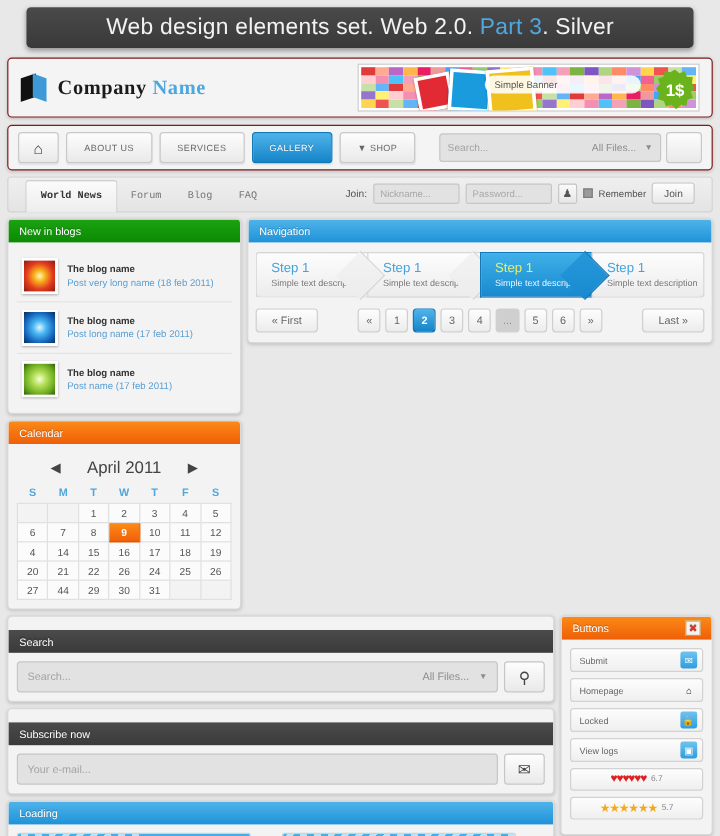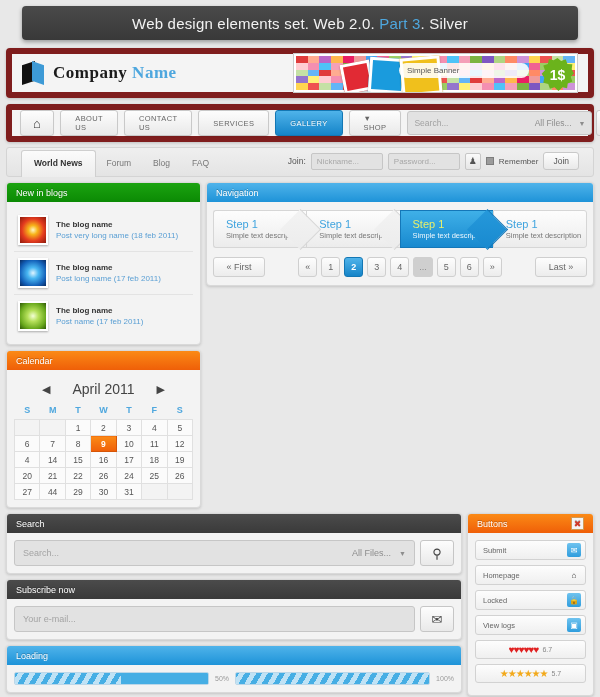--- a/index.html
+++ b/index.html
@@ -11,29 +11,29 @@
     overflow:hidden;
   }
   
   .titlebar{
     margin:6px 22px 0 22px; height:34px;
     background:linear-gradient(#4a4a4a,#393939);
     border-radius:4px;
     box-shadow:0 2px 4px rgba(0,0,0,.35);
     display:flex; align-items:center; justify-content:center;
   }
-  .titlebar .t{ color:#f2f2f2; font-size:15px; letter-spacing:.2px; }
+  .titlebar .t{ color:#f2f2f2; font-size:19px; letter-spacing:.2px; }
   .titlebar .accent{ color:#4ea7de; }
 
   
   .wrap{ margin:8px 6px 0 6px; }
 
   .panelwhite{
     background:#f4f4f4;
-    border:6px solid #7f1d1d;
+    border:1px solid #7f1d1d;
     border-radius:4px;
     box-shadow:0 1px 3px rgba(0,0,0,.18);
   }
 
   
   .headerbar{ height:50px; display:flex; align-items:center; padding:0 10px; }
   .logo{ display:flex; align-items:center; gap:9px; }
   .logomark{
     width:22px;height:24px;position:relative;
   }
@@ -93,21 +93,21 @@
     width:30px;height:26px; display:flex;align-items:center;justify-content:center;
     background:linear-gradient(#fdfdfd,#e9e9e9); border:1px solid #c9c9c9; border-radius:3px; color:#444; font-size:13px;
   }
 
   
   .tabbar{
     margin-top:5px; height:30px; background:linear-gradient(#efefef,#e4e4e4);
     border:1px solid #d4d4d4; border-radius:3px;
     display:flex; align-items:flex-end; padding:0 14px; position:relative;
   }
-  .tab{ font-size:8.5px; color:#777; padding:0 11px 8px 11px; }
+  .tab{ font-size:8.5px; color:#777; padding:0 11px 8px 11px;font-family:Liberation Mono, monospace; }
   .tab.active{
     background:linear-gradient(#fbfbfb,#ededed);
     border:1px solid #cfcfcf; border-bottom:none;
     border-radius:3px 3px 0 0; color:#333; font-weight:bold;
     padding:7px 12px 9px 12px; margin-bottom:-1px;
   }
   .loginbox{ margin-left:auto; display:flex; align-items:center; gap:5px; padding-bottom:6px; }
   .loginbox .lbl{ font-size:8.5px; color:#555; }
   .inp{
     height:17px; background:#e2e2e2; border:1px solid #c6c6c6; border-radius:2px;
@@ -132,21 +132,21 @@
   .colR{ width:127px; }
   .row2{ display:flex; gap:5px; margin-top:5px; }
 
   .card{ background:#f3f3f3; border:1px solid #d9d9d9; border-radius:4px;
     box-shadow:0 1px 3px rgba(0,0,0,.16); overflow:hidden; }
   .cardhead{ height:19px; display:flex; align-items:center; padding:0 9px;
     color:#fff; font-size:9px; text-shadow:0 -1px 0 rgba(0,0,0,.25); }
   .hd-green{ background:linear-gradient(#1ba310,#0b8a04); }
   .hd-orange{ background:linear-gradient(#fb8a16,#ef5f08); }
   .hd-blue{ background:linear-gradient(#4fb3ea,#1e93d8); }
-  .hd-dark{ background:linear-gradient(#4b4b4b,#3a3a3a); }
+  .hd-dark{ background:linear-gradient(#4b4b4b,#3a3a3a);margin-top:11px; }
   .cardbody{ padding:7px; }
 
   
   .blogitem{ display:flex; gap:8px; padding:6px 4px; border-bottom:1px solid #e3e3e3; align-items:center; }
   .blogitem:last-child{ border-bottom:none; }
   .thumb{ width:30px;height:30px; border:2px solid #fff; box-shadow:0 1px 2px rgba(0,0,0,.3); flex:none; }
   .th1{ background:radial-gradient(circle at 50% 50%, #fff7c4 0%, #f7b41a 25%, #e43b1f 60%, #8d1a0c 100%); }
   .th2{ background:radial-gradient(circle at 50% 50%, #dff4ff 0%, #49b7f2 30%, #1360b8 70%, #082a61 100%); }
   .th3{ background:radial-gradient(circle at 50% 50%, #f4ffd6 0%, #b5e05a 30%, #6aa91d 70%, #2f5a08 100%); }
   .bt{ font-size:8px; color:#333; font-weight:bold; }
@@ -372,21 +372,20 @@
       <div class="bcaption">Simple Banner</div>
       <div class="bbadge">1$</div>
     </div>
   </div>
 
   <div class="panelwhite topnav">
     <div class="navbtn home">
         <span>⌂</span>
       </div>
     <div class="navbtn">ABOUT US</div>
-    <div class="navbtn">CONTACT US</div>
     <div class="navbtn">SERVICES</div>
     <div class="navbtn active">GALLERY</div>
     <div class="navbtn">▼ SHOP</div>
     <div class="navsearch">
       <div class="fld">
         <span>Search...</span>
         <span class="allf">All Files...</span>
         <span class="cd">▼</span>
       </div>
       <div class="sbtn"></div>

